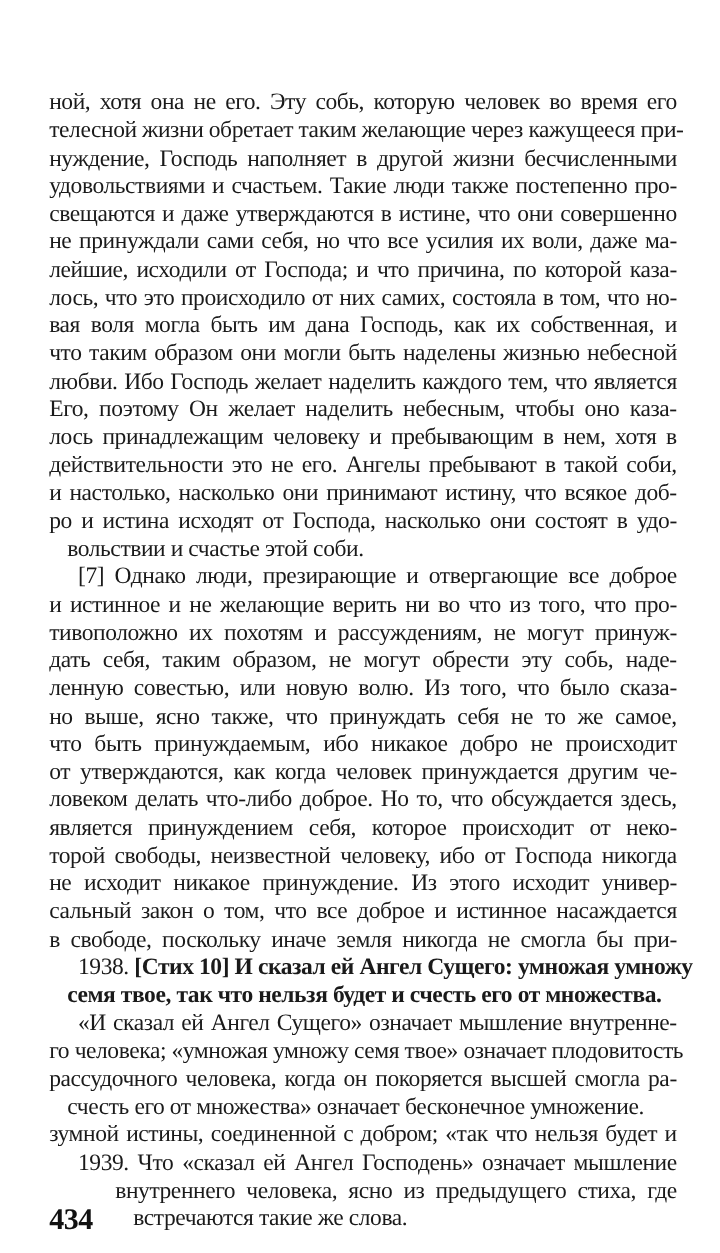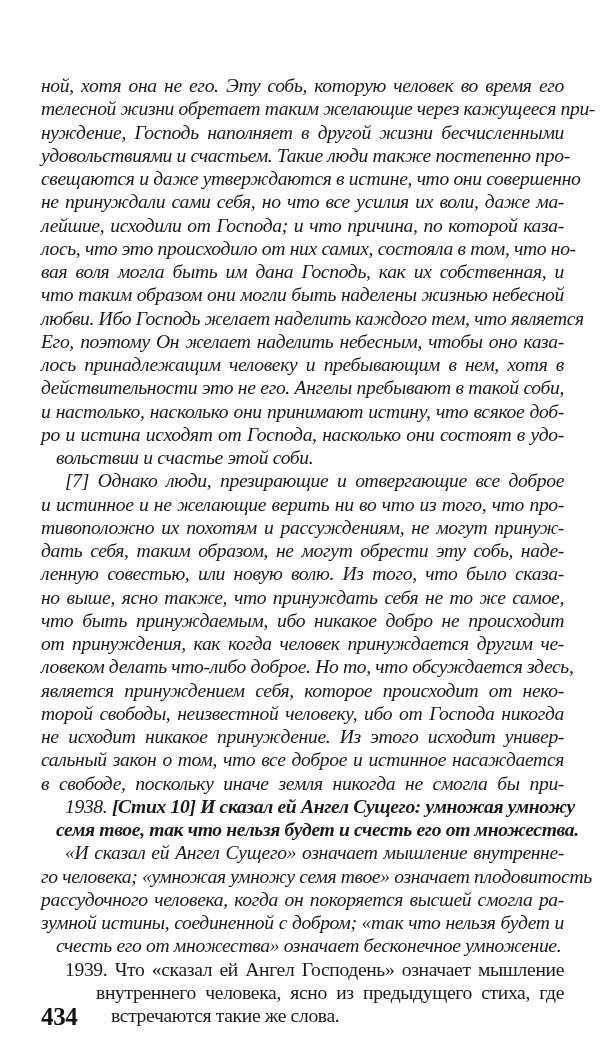--- a/index.html
+++ b/index.html
@@ -3,21 +3,21 @@
 <meta charset="utf-8">
 <style>
   html, body { margin: 0; padding: 0; background: #ffffff; }
   body { width: 600px; height: 1044px; position: relative; overflow: hidden; }
   .page {
     position: absolute; left: 41px; top: 74px; width: 523px;
     font-family: "Liberation Serif", serif;
     font-size: 19.6px; line-height: 23.25px; color: #1a1a1a;
     letter-spacing: -0.35px;
   }
-  .page p { margin: 0; text-align: justify; hyphens: manual; font-style: italic; }
+  .page p { margin: 0; text-align: justify; hyphens: manual; }
   .line { display: block; text-align: justify; text-align-last: justify; white-space: nowrap; }
   .line.last { text-align-last: left; margin-left: 15px; }
   .b { font-weight: bold; }
   .footer {
     position: relative; margin-top: 0;
   }
   .pagenum {
     position: absolute; left: 0; top: 46px;
     font-family: "Liberation Serif", serif; font-weight: bold;
     font-size: 25px; line-height: 26px; color: #111;
@@ -50,37 +50,37 @@
   </p>
 
   <p>
     <span class="line" style="padding-left:24px">[7] Однако люди, презирающие и отвергающие все доброе</span>
     <span class="line">и истинное и не желающие верить ни во что из того, что про-</span>
     <span class="line">тивоположно их похотям и рассуждениям, не могут принуж-</span>
     <span class="line">дать себя, таким образом, не могут обрести эту собь, наде-</span>
     <span class="line">ленную совестью, или новую волю. Из того, что было сказа-</span>
     <span class="line">но выше, ясно также, что принуждать себя не то же самое,</span>
     <span class="line">что быть принуждаемым, ибо никакое добро не происходит</span>
-    <span class="line">от принуждения, как когда человек принуждается другим че-</span>
+    <span class="line">от утверждаются, как когда человек принуждается другим че-</span>
     <span class="line">ловеком делать что-либо доброе. Но то, что обсуждается здесь,</span>
     <span class="line">является принуждением себя, которое происходит от неко-</span>
     <span class="line">торой свободы, неизвестной человеку, ибо от Господа никогда</span>
     <span class="line">не исходит никакое принуждение. Из этого исходит универ-</span>
     <span class="line">сальный закон о том, что все доброе и истинное насаждается</span>
     <span class="line">в свободе, поскольку иначе земля никогда не смогла бы при-</span>
   </p>
 
   <p>
     <span class="line" style="padding-left:24px"><span>1938.</span> <span class="b">[Стих 10]</span> <span class="b">И сказал ей Ангел Сущего: умножая умножу</span></span>
     <span class="line last b">семя твое, так что нельзя будет и счесть его от множества.</span>
     <span class="line" style="padding-left:24px">«И сказал ей Ангел Сущего» означает мышление внутренне-</span>
     <span class="line">го человека; «умножая умножу семя твое» означает плодовитость</span>
     <span class="line">рассудочного человека, когда он покоряется высшей смогла ра-</span>
+    <span class="line last">счесть его от множества» означает бесконечное умножение.</span>
     <span class="line">зумной истины, соединенной с добром; «так что нельзя будет и</span>
-    <span class="line last">счесть его от множества» означает бесконечное умножение.</span>
   </p>
 
   <div class="footer">
     <span class="line" style="padding-left:24px">1939. Что «сказал ей Ангел Господень» означает мышление</span>
     <div class="tailblock">
       <span class="line">внутреннего человека, ясно из предыдущего стиха, где</span>
       <span class="line last">встречаются такие же слова.</span>
     </div>
     <span class="pagenum">434</span>
   </div>

